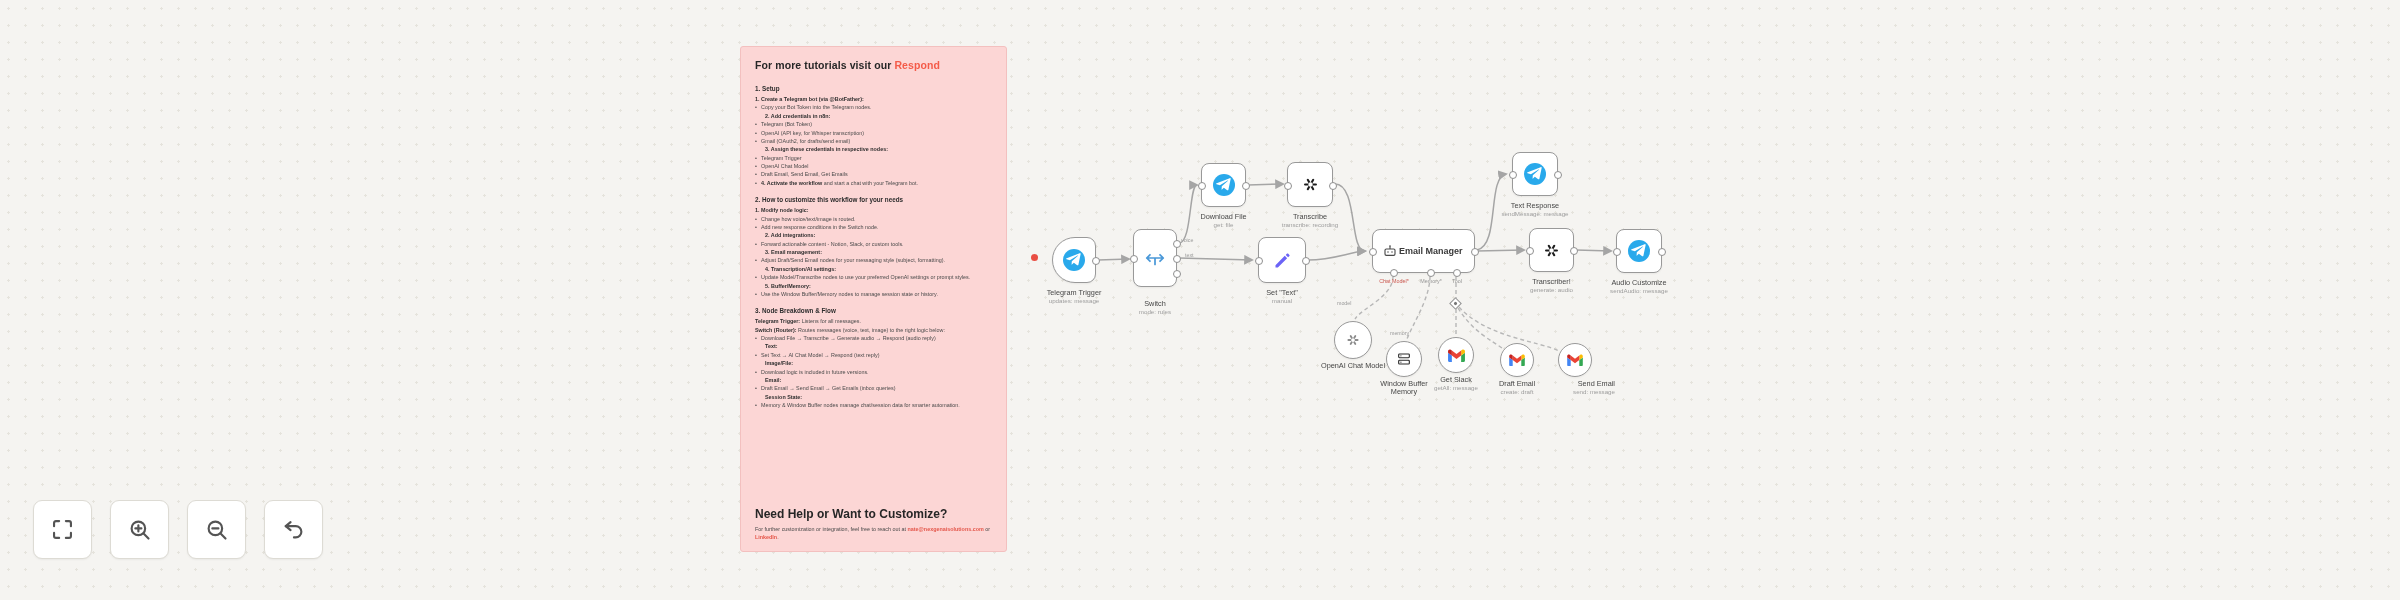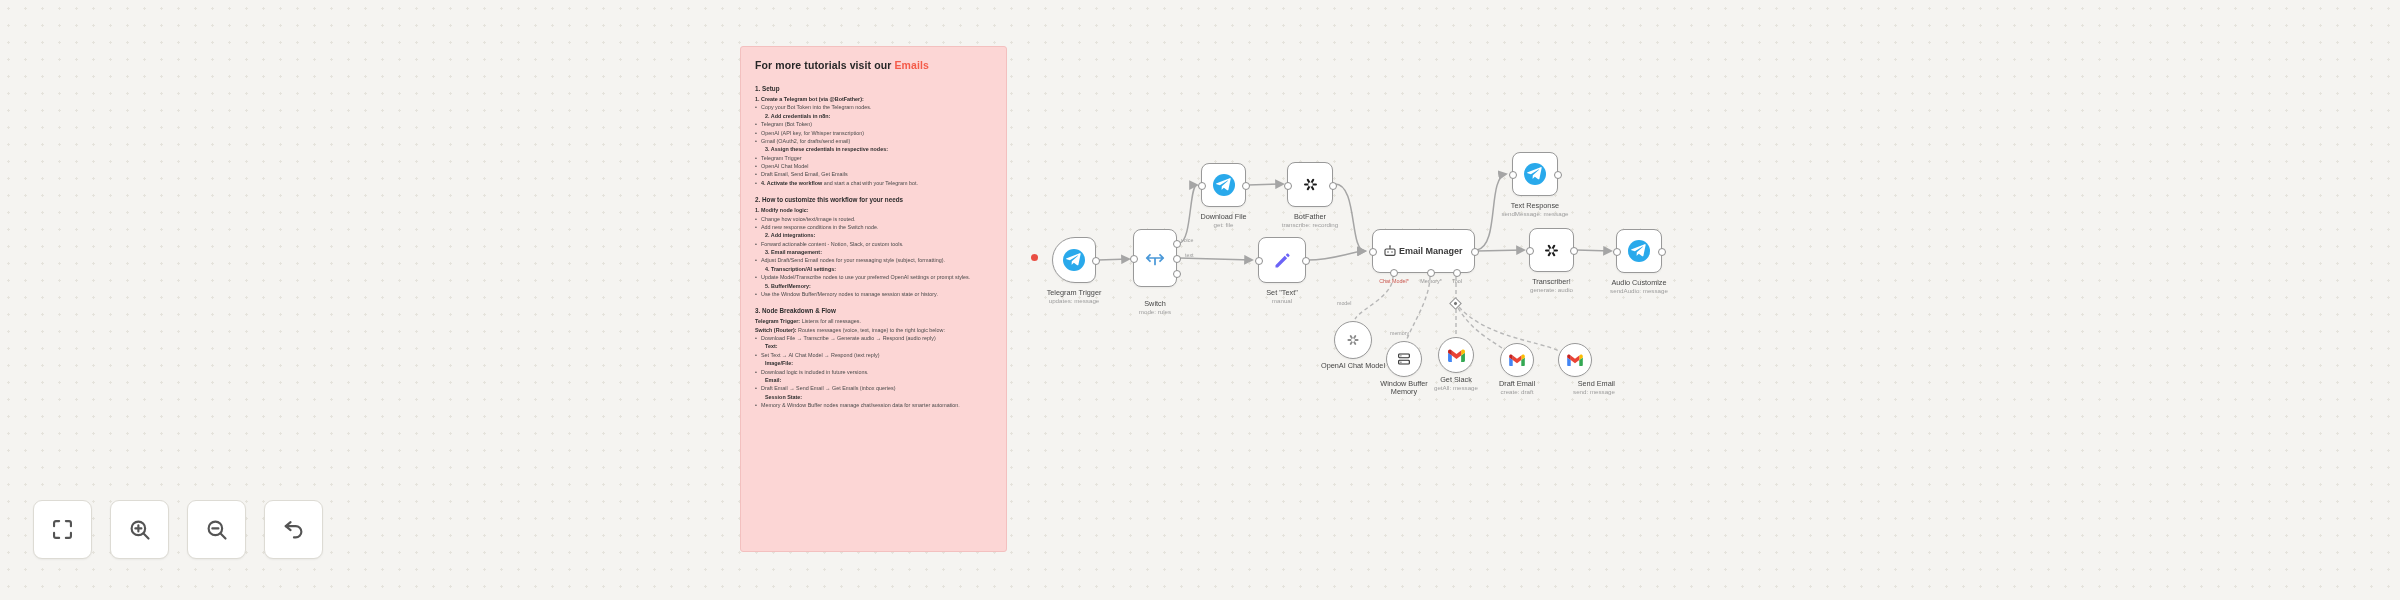--- a/index.html
+++ b/index.html
@@ -139,21 +139,21 @@
               <rect x="4.6" y="10.8" width="14.8" height="2.4" rx="1.2" transform="rotate(60 12 12)"></rect>
               <rect x="4.6" y="10.8" width="14.8" height="2.4" rx="1.2" transform="rotate(120 12 12)"></rect>
             </g>
             <circle cx="12" cy="12" r="2.5" fill="#fff"></circle>
           </svg>
         </span>
         <div class="port" style="left: -4.5px; top: 18.5px;"></div>
         <div class="port" style="right: -4.5px; top: 18.5px;"></div>
       </div>
       <div class="nlabel" style="left: 1255px; top: 213px; width: 110px;">
-        <div class="nm">BotFather</div>
+        <div class="nm">Transcribe</div>
         <div class="sub">transcribe: recording</div>
       </div>
       <div class="node" style="left: 1258px; top: 237px; width: 48px; height: 46px;">
         <span class="icon">
           <svg width="21" height="21" viewBox="0 0 24 24" fill="#6b63f6">
             <path d="M4 17.3V20h2.7L17.3 9.4l-2.7-2.7L4 17.3zM19.9 6.8c.3-.3.3-.8 0-1.1l-1.6-1.6c-.3-.3-.8-.3-1.1 0l-1.5 1.5 2.7 2.7 1.5-1.5z"></path>
           </svg>
         </span>
         <div class="port" style="left: -4.5px; top: 19px;"></div>
         <div class="port" style="right: -4.5px; top: 19px;"></div>
@@ -301,21 +301,21 @@
         <div class="sub">send: message</div>
       </div>
       <div class="elabel" style="left: 1181px; top: 237px;">voice</div>
       <div class="elabel" style="left: 1185px; top: 252px;">text</div>
       <div class="elabel" style="left: 1337px; top: 300px;">model</div>
       <div class="elabel" style="left: 1390px; top: 330px;">memory</div>
     </div>
 
   <div class="sticky">
     <div class="sticky-title">
-      <span>For more tutorials visit our </span><a class="link">Emails</a>
+      <span>For more tutorials visit our </span><a class="link">Respond</a>
     </div>
     <div id="sticky-sections">
         <div class="s-section">
           <div class="s-heading">1. Setup</div>
           <div class="line"><b>1. Create a Telegram bot (via @BotFather):</b></div>
           <div class="line"><span class="blt">•</span><span>Copy your Bot Token into the Telegram nodes.</span></div>
           <div class="line ind1"><b>2. Add credentials in n8n:</b></div>
           <div class="line"><span class="blt">•</span><span>Telegram (Bot Token)</span></div>
           <div class="line"><span class="blt">•</span><span>OpenAI (API key, for Whisper transcription)</span></div>
           <div class="line"><span class="blt">•</span><span>Gmail (OAuth2, for drafts/send email)</span></div>
@@ -347,20 +347,26 @@
           <div class="line ind1"><b>Text:</b></div>
           <div class="line"><span class="blt">•</span><span>Set Text → AI Chat Model → Respond (text reply)</span></div>
           <div class="line ind1"><b>Image/File:</b></div>
           <div class="line"><span class="blt">•</span><span>Download logic is included in future versions.</span></div>
           <div class="line ind1"><b>Email:</b></div>
           <div class="line"><span class="blt">•</span><span>Draft Email → Send Email → Get Emails (inbox queries)</span></div>
           <div class="line ind1"><b>Session State:</b></div>
           <div class="line"><span class="blt">•</span><span>Memory &amp; Window Buffer nodes manage chat/session data for smarter automation.</span></div>
         </div>
       </div>
+    <div class="help">
+      <div class="help-heading">Need Help or Want to Customize?</div>
+      <div class="help-line">
+        <span>For further customization or integration, feel free to reach out at </span><a class="rlink">nate@nexgenaisolutions.com</a><span> or </span><a class="rlink">LinkedIn</a><span>.</span>
+      </div>
+    </div>
   </div>
 
   <div class="controls" id="controls">
       <div class="ctl">
         <span class="icon">
           <svg width="27" height="27" viewBox="0 0 24 24" fill="none" stroke="#545454" stroke-width="1.9" stroke-linecap="round" stroke-linejoin="round">
             <path d="M9 4.5H6.2A1.7 1.7 0 0 0 4.5 6.2V9M15 4.5h2.8a1.7 1.7 0 0 1 1.7 1.7V9M9 19.5H6.2a1.7 1.7 0 0 1-1.7-1.7V15M15 19.5h2.8a1.7 1.7 0 0 0 1.7-1.7V15"></path>
           </svg>
         </span>
       </div>

